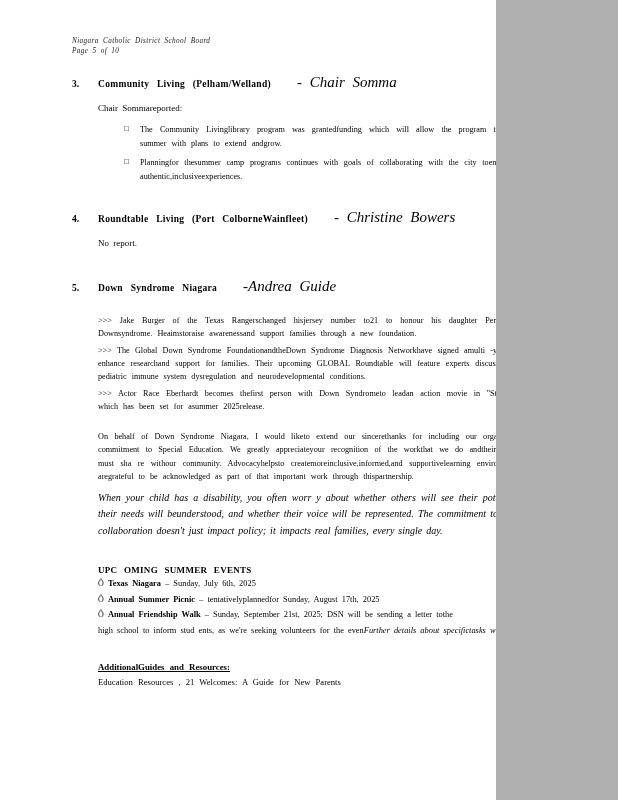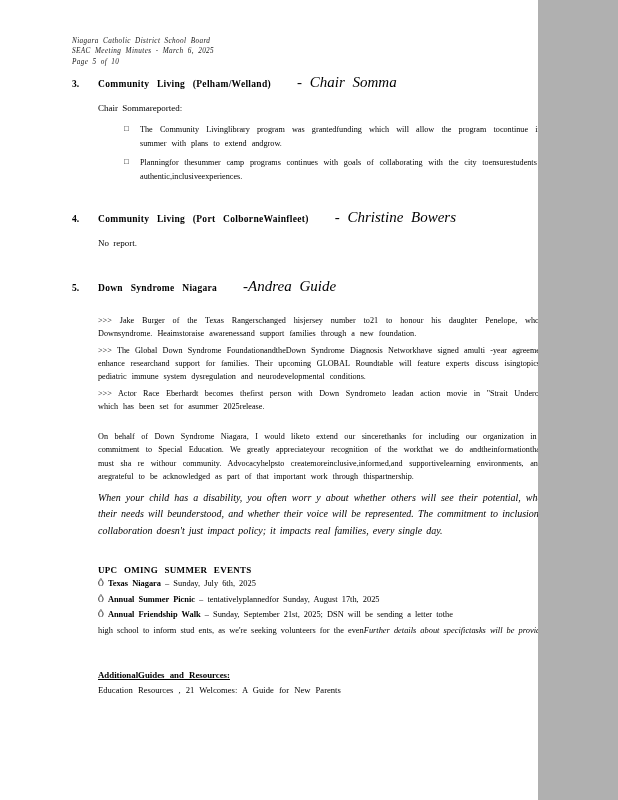--- a/index.html
+++ b/index.html
@@ -4,21 +4,21 @@
 <style>
   html, body {
     margin: 0;
     padding: 0;
     background: #b0b0b0;
   }
   body {
     font-family: "Liberation Serif", serif;
   }
   .page {
-    width: 538px;
+    width: 496px;
     height: 800px;
     background: #ffffff;
     position: relative;
     overflow: hidden;
     box-sizing: border-box;
   }
   .sheet {
     position: absolute;
     left: 72px;
     top: 36px;
@@ -136,21 +136,21 @@
     margin-top: 2px;
     word-spacing: 2px;
   }
   .ev-marker { font-size: 8px; }
   .b { font-weight: bold; }
   .i { font-style: italic; }
   .res-head {
     margin-left: 26px;
     font-size: 8.8px;
     font-weight: bold;
-    margin-top: 16px;
+    margin-top: 8px;
     text-decoration: underline;
     word-spacing: 3px;
     display: inline-block;
     text-align: center;
   }
   .res-head-wrap { margin-top: 16px; }
   .res-line {
     margin-left: 26px;
     font-size: 8.6px;
     margin-top: 3px;
@@ -160,21 +160,20 @@
   .gap-md { height: 14px; }
   .gap-sm { height: 8px; }
 </style>
 </head>
 <body>
 
 <div class="page">
 
   <div class="sheet hdr">
     <div>Niagara  Catholic  District   School   Board</div>
-    <div>SEAC  Meeting  Minutes  - March    6,  2025</div>
     <div>Page   5  of  10</div>
   </div>
 
   <div class="body-area">
 
     <div class="item">
       <div class="item-row">
         <div class="num">3.</div>
         <div class="title">Community        Living     (Pelham/Welland)</div>
         <div class="title-italic">- Chair    Somma</div>
@@ -190,21 +189,21 @@
           <div class="bullet-text">Planningfor        thesummer     camp   programs      continues     with  goals   of  collaborating       with   the  city   toensurestudents        have   authentic,inclusiveexperiences.</div>
         </div>
       </div>
     </div>
 
     <div class="gap-lg"></div>
 
     <div class="item">
       <div class="item-row">
         <div class="num">4.</div>
-        <div class="title">Community        Living     (Port    ColborneWainfleet)</div>
+        <div class="title">Roundtable        Living     (Port    ColborneWainfleet)</div>
         <div class="title-italic">- Christine     Bowers</div>
       </div>
       <div class="sub">No   report.</div>
     </div>
 
     <div class="gap-lg"></div>
     <div class="gap-sm"></div>
 
     <div class="item">
       <div class="item-row">

